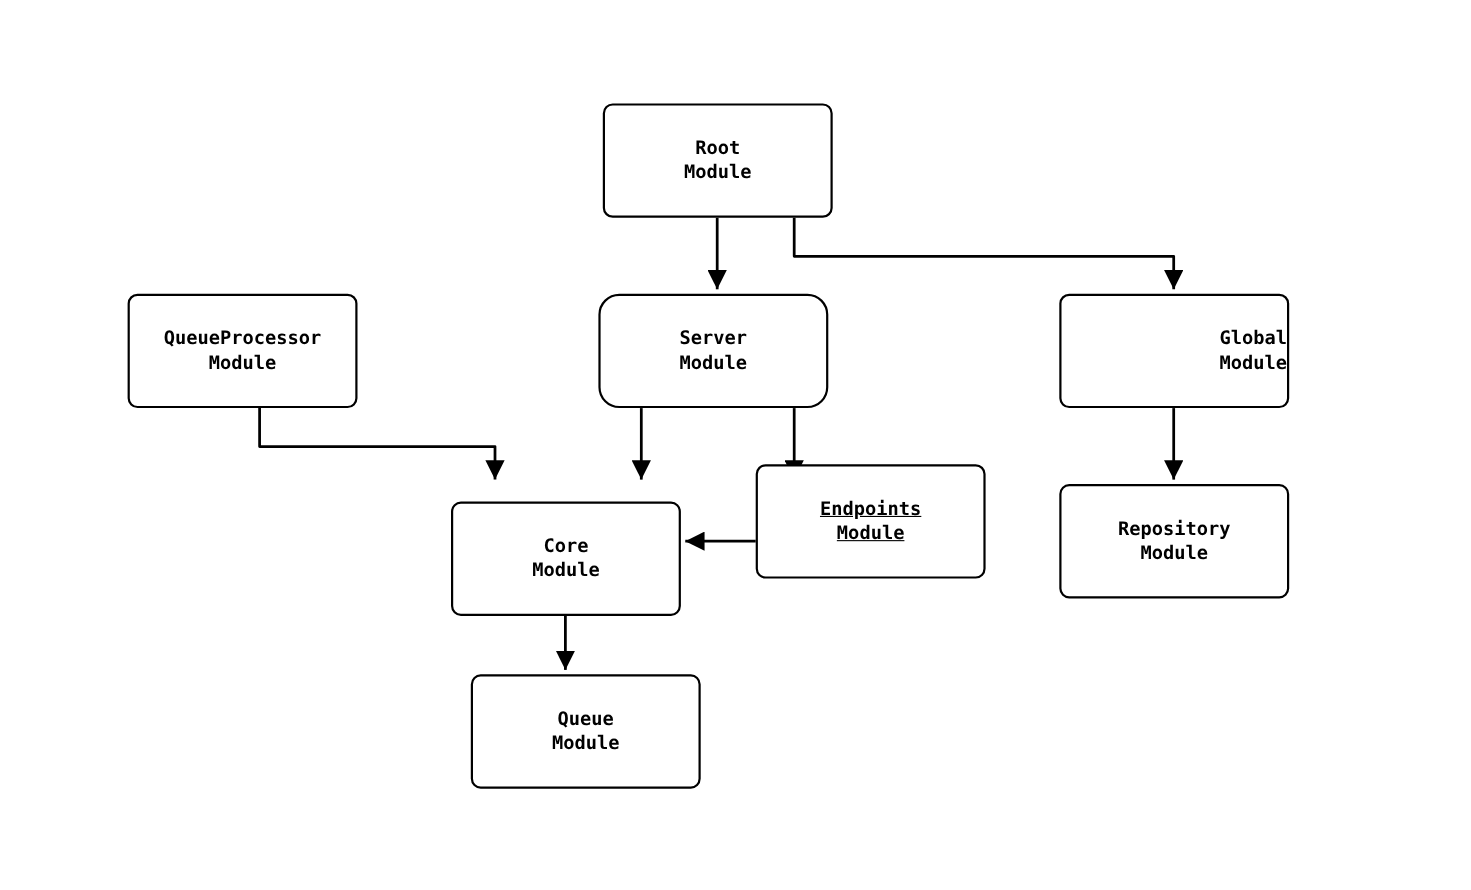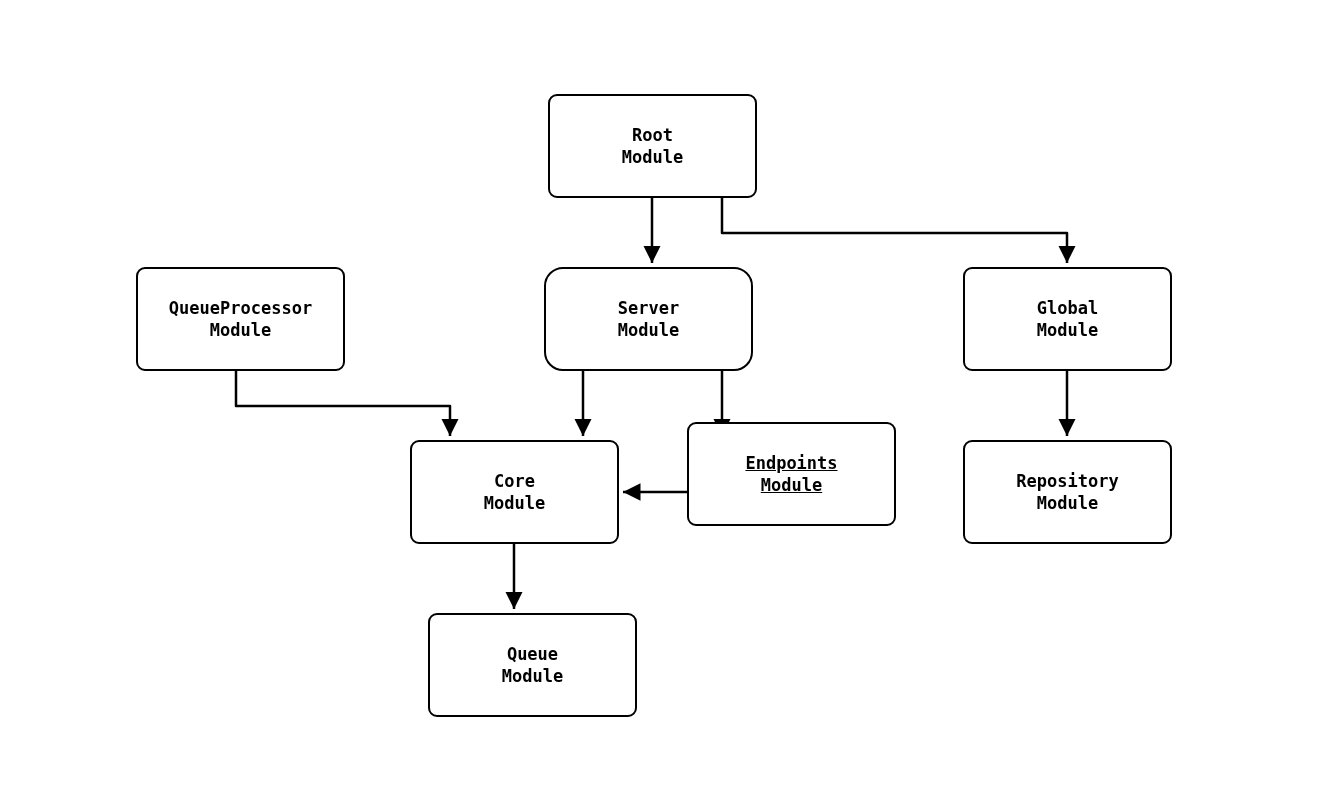--- a/index.html
+++ b/index.html
@@ -80,42 +80,42 @@
     <path class="edge" d="M514,544 L514,609" marker-end="url(#arrowhead)"></path>
   </svg>
 
   <div class="node" style="left:548px; top:94px;">
     <div class="node-label">
       <span>Root</span><br>
       <span>Module</span>
     </div>
   </div>
 
-  <div class="node" style="left:136px; top:267px;">
+  <div class="node" style="left:116px; top:267px;">
     <div class="node-label">
       <span>QueueProcessor</span><br>
       <span>Module</span>
     </div>
   </div>
 
   <div class="node" style="left:544px; top:267px;border-radius:19px;">
     <div class="node-label">
       <span>Server</span><br>
       <span>Module</span>
     </div>
   </div>
 
-  <div class="node" style="left:963px; top:267px;">
+  <div class="node" style="left:963px; top:267px;justify-content:flex-end;">
     <div class="node-label">
       <span>Global</span><br>
       <span>Module</span>
     </div>
   </div>
 
-  <div class="node" style="left:410px; top:440px;">
+  <div class="node" style="left:410px; top:456px;">
     <div class="node-label">
       <span>Core</span><br>
       <span>Module</span>
     </div>
   </div>
 
   <div class="node" style="left:687px; top:422px;text-decoration:underline;">
     <div class="node-label">
       <span>Endpoints</span><br>
       <span>Module</span>

